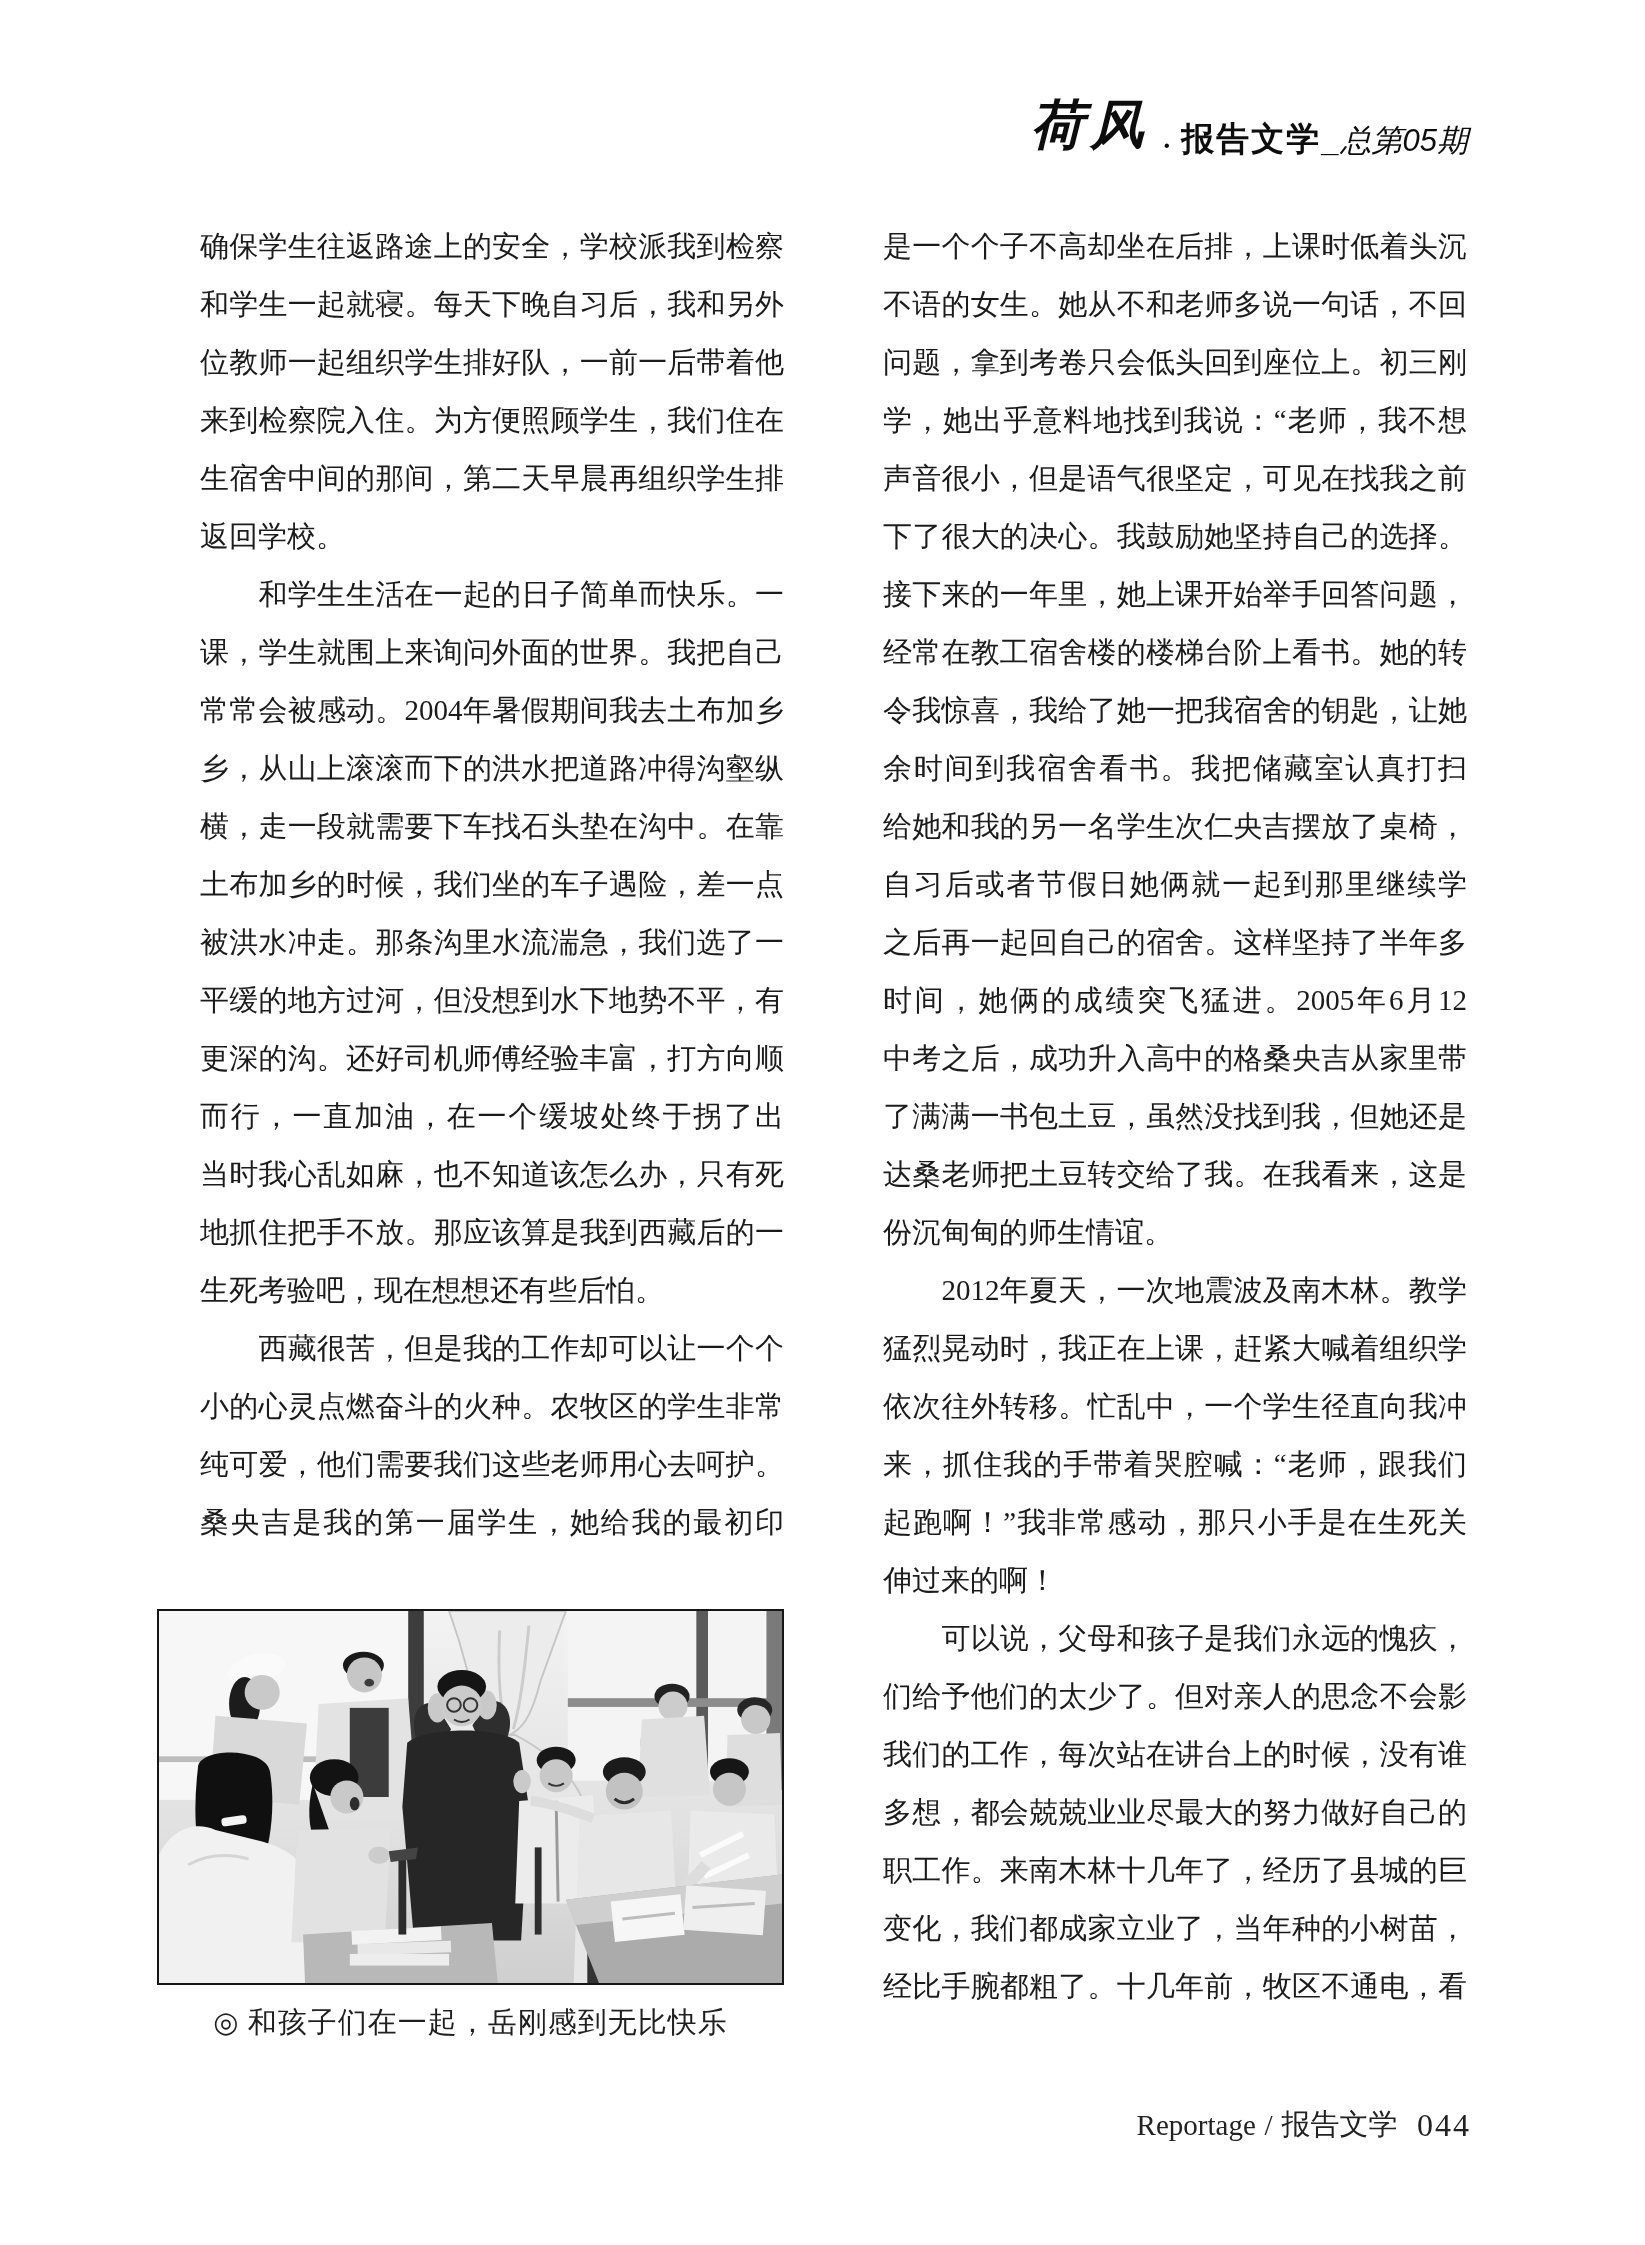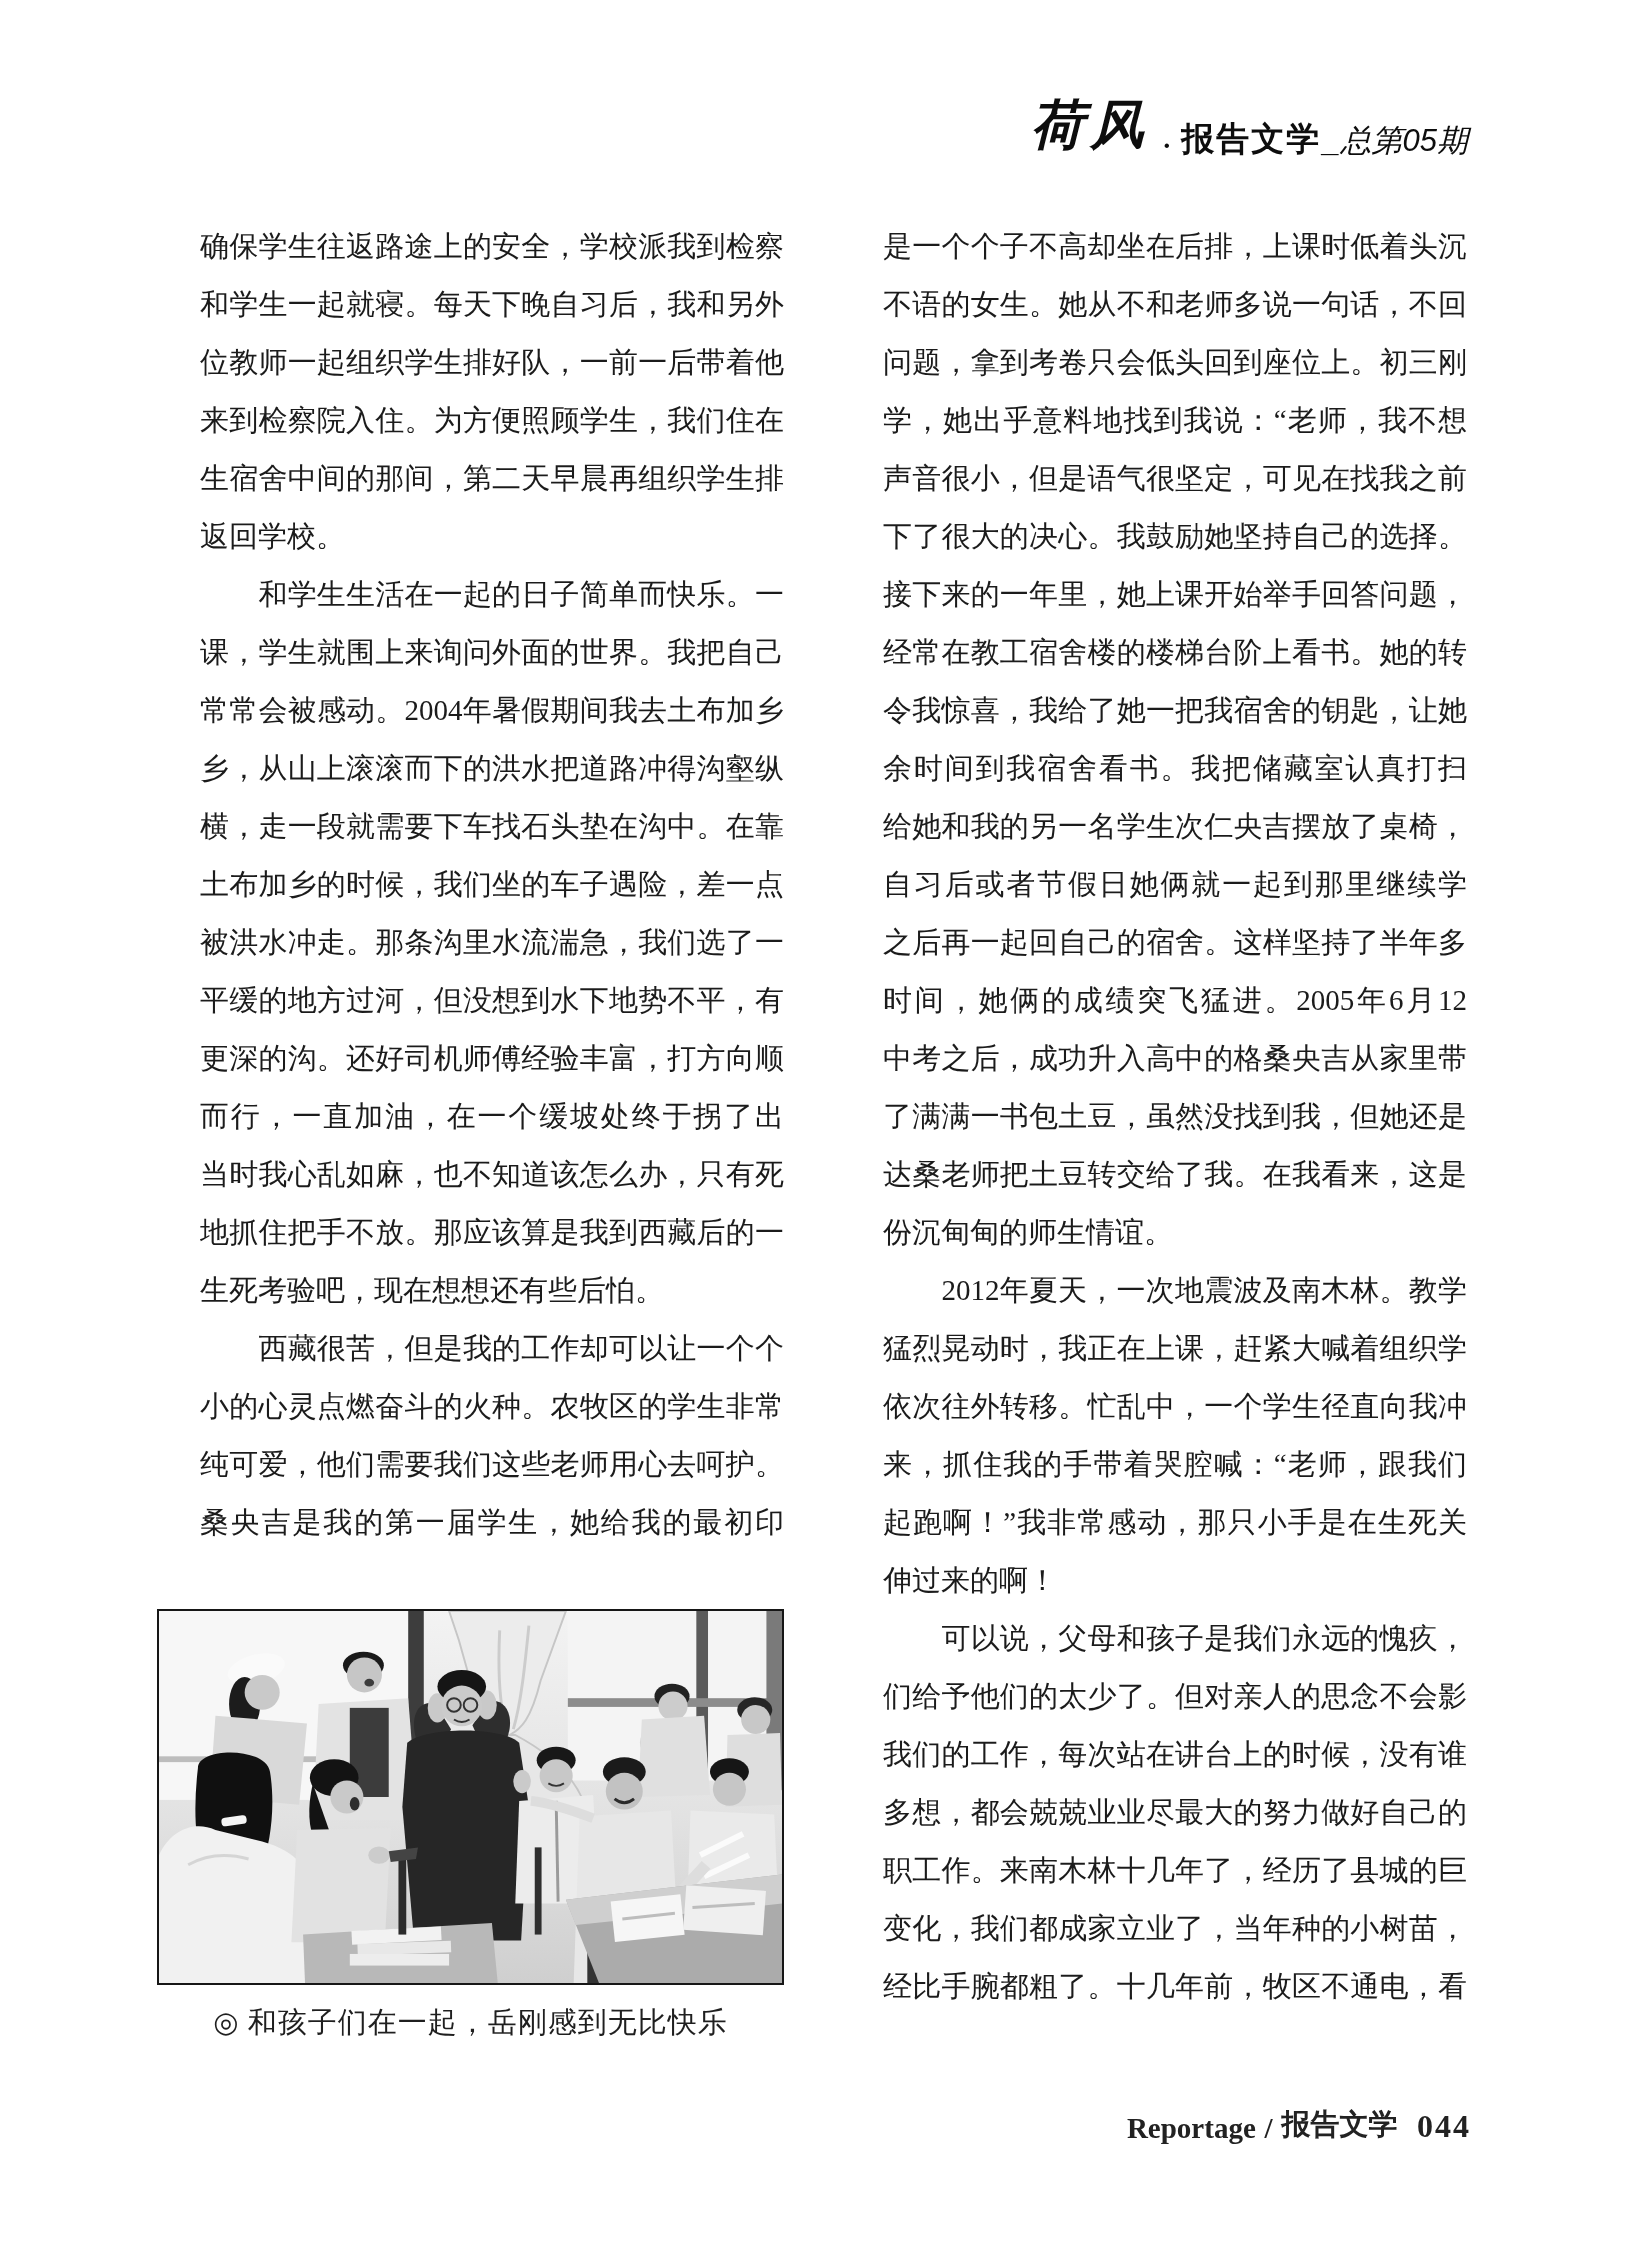--- a/index.html
+++ b/index.html
@@ -51,21 +51,21 @@
   }
   .photo-frame svg { display:block; width:100%; height:100%; }
   .caption {
     position:absolute; left:157px; top:2003px; width:627px;
     text-align:center; font-size:29px; color:#1f1f1f; letter-spacing:1px;
   }
 
   
   .footer {
     position:absolute; top:2105px; right:175px;
-    display:flex; align-items:flex-end; font-size:29px; color:#222; white-space:nowrap;font-weight:bold;
+    display:flex; align-items:center; font-size:29px; color:#222; white-space:nowrap;
   }
   .footer .sep { margin:0 8.8px; }
   .footer .pg { font-size:32px; margin-left:19.6px; letter-spacing:2px; }
 </style>
 </head>
 <body>
 
 <div class="page">
 
   <div class="header">

